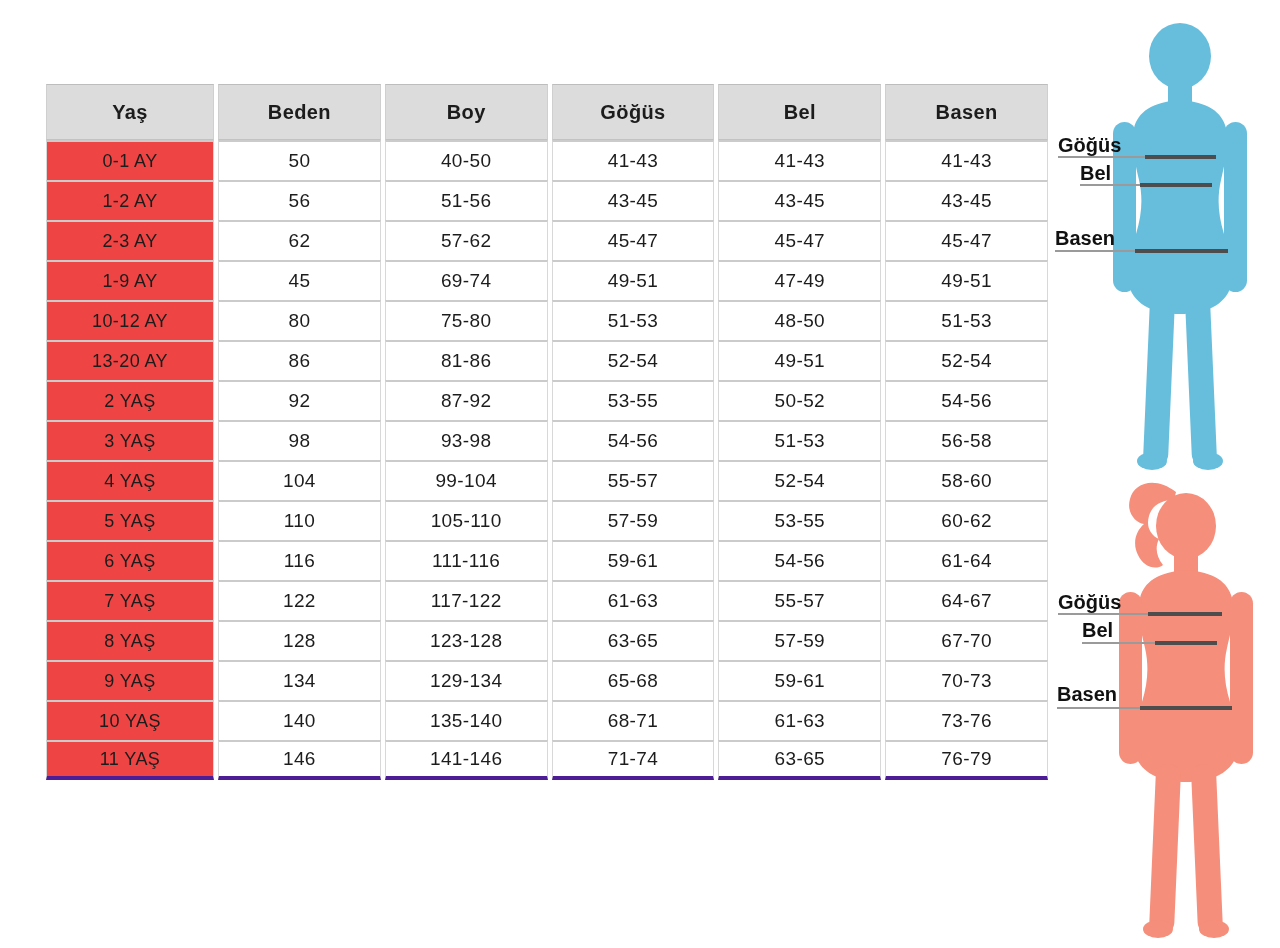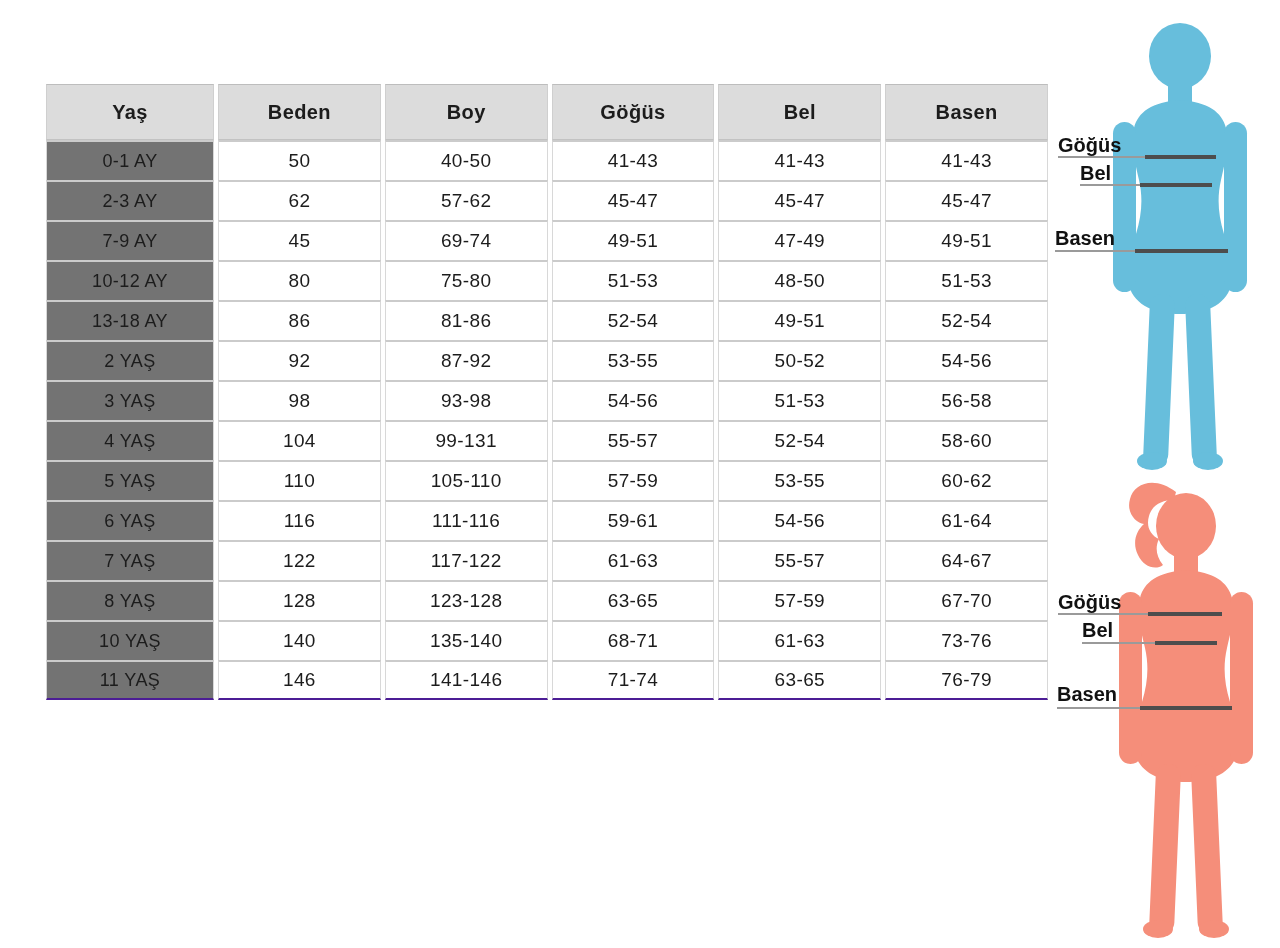--- a/index.html
+++ b/index.html
@@ -17,22 +17,22 @@
   table.size-table th {
       height:56px; background:#dcdcdc; font-size:20px; font-weight:700;
       border-top:1px solid #bdbdbd; border-bottom:1px solid #c2c2c2;
       border-left:1px solid #cfcfcf; border-right:1px solid #cfcfcf;
   }
   table.size-table td {
       height:40px; font-size:19px; font-weight:400; background:#ffffff;
       border-top:2px solid #cbcbcb;
       border-left:1px solid #d8d8d8; border-right:1px solid #d8d8d8;
   }
-  table.size-table tr:last-child td { border-bottom:2px solid #4c1d95; }
-  table.size-table td.age-cell { background:#737373; font-size:18px; }
+  table.size-table tr:last-child td { border-bottom:4px solid #4c1d95; }
+  table.size-table td.age-cell { background:#ef4444; font-size:18px; }
 
   
   .figure-svg { position:absolute; }
   #adult-svg { left:1096px; top:22px; }
   #child-svg { left:1076px; top:478px; }
 
   .measure-label { position:absolute; font-size:20px; font-weight:700; color:#111;
                    line-height:20px; white-space:nowrap; }
   .measure-guide { position:absolute; height:2px; background:#9a9a9a; }
   .measure-bar   { position:absolute; height:4px; background:#4d4d4d; }
@@ -87,45 +87,53 @@
       <tbody id="body-rows">
           <tr>
             <td class="age-cell">0-1 AY</td>
             <td>50</td>
             <td>40-50</td>
             <td>41-43</td>
             <td>41-43</td>
             <td>41-43</td>
           </tr>
           <tr>
+            <td class="age-cell">1-2 AY</td>
+            <td>56</td>
+            <td>51-56</td>
+            <td>43-45</td>
+            <td>43-45</td>
+            <td>43-45</td>
+          </tr>
+          <tr>
             <td class="age-cell">2-3 AY</td>
             <td>62</td>
             <td>57-62</td>
             <td>45-47</td>
             <td>45-47</td>
             <td>45-47</td>
           </tr>
           <tr>
-            <td class="age-cell">7-9 AY</td>
+            <td class="age-cell">1-9 AY</td>
             <td>45</td>
             <td>69-74</td>
             <td>49-51</td>
             <td>47-49</td>
             <td>49-51</td>
           </tr>
           <tr>
             <td class="age-cell">10-12 AY</td>
             <td>80</td>
             <td>75-80</td>
             <td>51-53</td>
             <td>48-50</td>
             <td>51-53</td>
           </tr>
           <tr>
-            <td class="age-cell">13-18 AY</td>
+            <td class="age-cell">13-20 AY</td>
             <td>86</td>
             <td>81-86</td>
             <td>52-54</td>
             <td>49-51</td>
             <td>52-54</td>
           </tr>
           <tr>
             <td class="age-cell">2 YAŞ</td>
             <td>92</td>
             <td>87-92</td>
@@ -137,21 +145,21 @@
             <td class="age-cell">3 YAŞ</td>
             <td>98</td>
             <td>93-98</td>
             <td>54-56</td>
             <td>51-53</td>
             <td>56-58</td>
           </tr>
           <tr>
             <td class="age-cell">4 YAŞ</td>
             <td>104</td>
-            <td>99-131</td>
+            <td>99-104</td>
             <td>55-57</td>
             <td>52-54</td>
             <td>58-60</td>
           </tr>
           <tr>
             <td class="age-cell">5 YAŞ</td>
             <td>110</td>
             <td>105-110</td>
             <td>57-59</td>
             <td>53-55</td>
@@ -173,20 +181,28 @@
             <td>55-57</td>
             <td>64-67</td>
           </tr>
           <tr>
             <td class="age-cell">8 YAŞ</td>
             <td>128</td>
             <td>123-128</td>
             <td>63-65</td>
             <td>57-59</td>
             <td>67-70</td>
+          </tr>
+          <tr>
+            <td class="age-cell">9 YAŞ</td>
+            <td>134</td>
+            <td>129-134</td>
+            <td>65-68</td>
+            <td>59-61</td>
+            <td>70-73</td>
           </tr>
           <tr>
             <td class="age-cell">10 YAŞ</td>
             <td>140</td>
             <td>135-140</td>
             <td>68-71</td>
             <td>61-63</td>
             <td>73-76</td>
           </tr>
           <tr>

